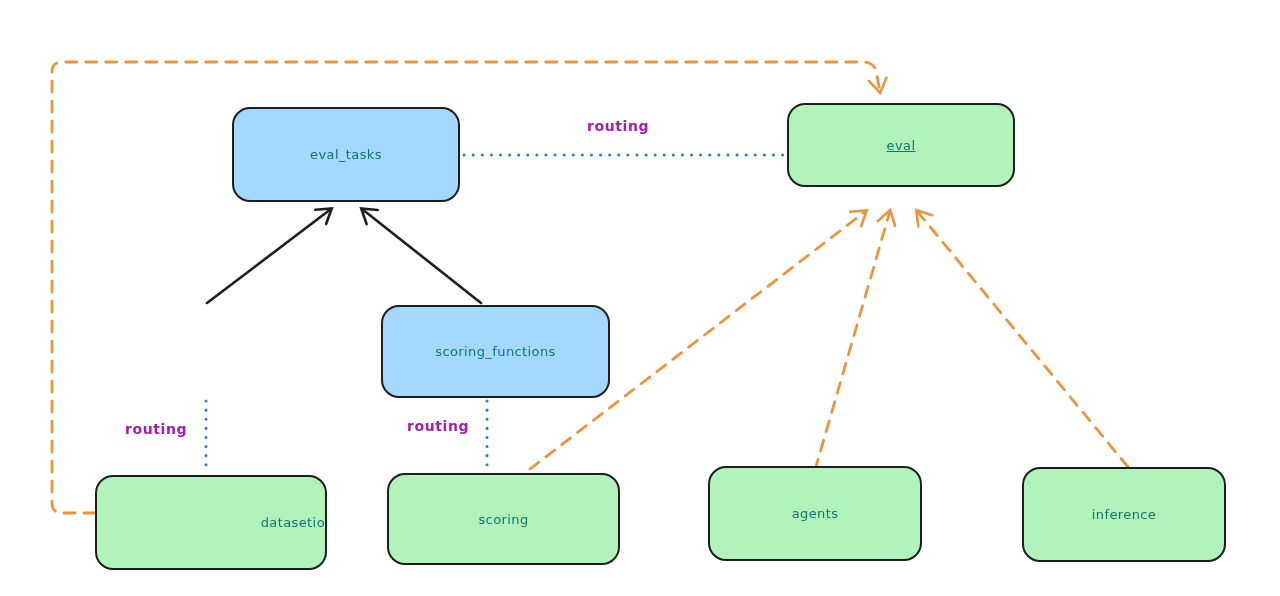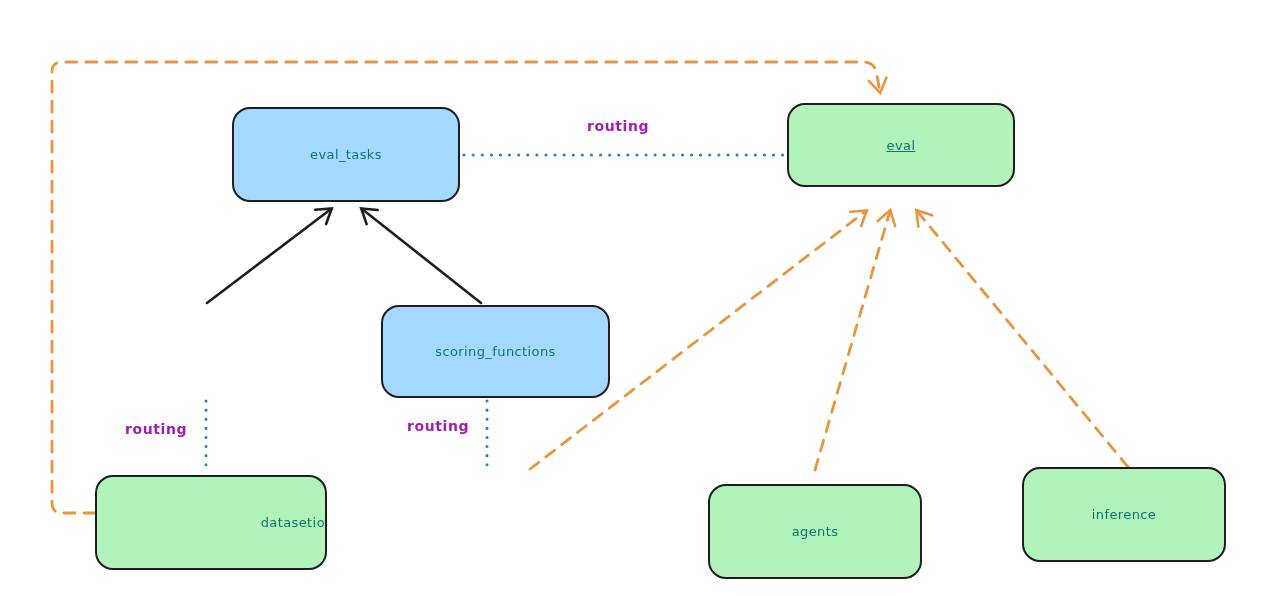--- a/index.html
+++ b/index.html
@@ -32,21 +32,21 @@
     background: #fff;
   }
   .node .node-label { white-space: nowrap; }
   
   #n-eval_tasks        { left: 232px;  top: 107px; width: 228px; height: 95px; }
   #n-eval              { left: 787px;  top: 103px; width: 228px; height: 84px; text-decoration: underline; }
   #n-datasets          { left: 98px;   top: 305px; width: 232px; height: 93px; }
   #n-scoring_functions { left: 381px;  top: 305px; width: 229px; height: 93px; text-align: right; }
   #n-datasetio         { left: 95px;   top: 475px; width: 232px; height: 95px; justify-content: flex-end; }
   #n-scoring           { left: 387px;  top: 473px; width: 233px; height: 92px; }
-  #n-agents            { left: 708px;  top: 484px; width: 214px; height: 95px; }
+  #n-agents            { left: 708px;  top: 466px; width: 214px; height: 95px; }
   #n-inference         { left: 1022px; top: 467px; width: 204px; height: 95px; }
 
   .edge-label {
     position: absolute;
     z-index: 3;
     width: 100px;
     text-align: center;
     font-size: 14px;
     font-weight: bold;
     letter-spacing: 0.6px;
@@ -93,20 +93,23 @@
   </div>
   <div class="node" id="n-eval" style="background: rgb(178, 242, 187);">
     <span class="node-label">eval</span>
   </div>
   <div class="node" id="n-scoring_functions" style="background: rgb(165, 216, 255);">
     <span class="node-label">scoring_functions</span>
   </div>
   <div class="node" id="n-datasetio" style="background: rgb(178, 242, 187);">
     <span class="node-label">datasetio</span>
   </div>
+  <div class="node" id="n-scoring" style="background: rgb(178, 242, 187);">
+    <span class="node-label">scoring</span>
+  </div>
   <div class="node" id="n-agents" style="background: rgb(178, 242, 187);">
     <span class="node-label">agents</span>
   </div>
   <div class="node" id="n-inference" style="background: rgb(178, 242, 187);">
     <span class="node-label">inference</span>
   </div>
 
   <div class="edge-label" id="lbl-routing-top">routing</div>
   <div class="edge-label" id="lbl-routing-left">routing</div>
   <div class="edge-label" id="lbl-routing-mid">routing</div>

